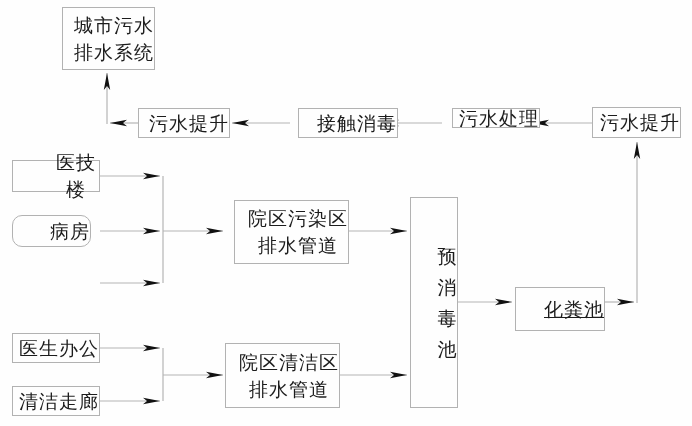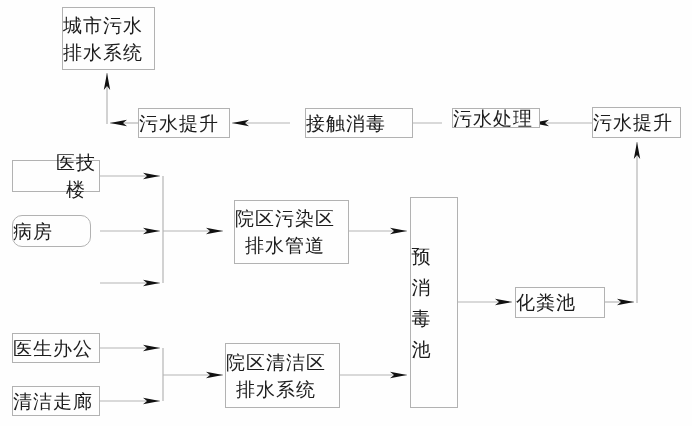--- a/index.html
+++ b/index.html
@@ -23,21 +23,21 @@
     height: 426px;
   }
   .node {
     position: absolute;
     box-sizing: border-box;
     border: 1px solid #b2b2b2;
     background: #fefefe;
     color: #1c1c1c;
     display: flex;
     align-items: center;
-    justify-content: flex-start;
+    justify-content: flex-end;
     text-align: center;
     font-size: 19px;
   }
   .node .lbl {
     white-space: pre-line;
     line-height: 27px;
     letter-spacing: 1px;
   }
   .node.vertical .lbl {
     width: 20px;
@@ -92,21 +92,21 @@
 
   <div class="node" style="left:62px; top:7px; width:93px; height:63px;">
     <span class="lbl">城市污水
 排水系统</span>
   </div>
 
   <div class="node" style="left:138px; top:108px; width:92px; height:30px;">
     <span class="lbl">污水提升</span>
   </div>
 
-  <div class="node" style="left:305px; top:108px; width:108px; height:30px;">
+  <div class="node" style="left:298px; top:108px; width:100px; height:30px;">
     <span class="lbl">接触消毒</span>
   </div>
 
   <div class="node" style="left:452px; top:108px; width:88px; height:20px;">
     <span class="lbl">污水处理</span>
   </div>
 
   <div class="node" style="left:592px; top:107px; width:89px; height:31px;">
     <span class="lbl">污水提升</span>
   </div>
@@ -120,32 +120,32 @@
   </div>
 
 
   <div class="node" style="left:234px; top:200px; width:115px; height:64px;">
     <span class="lbl">院区污染区
 排水管道</span>
   </div>
 
   <div class="node" style="left:225px; top:343px; width:115px; height:65px;">
     <span class="lbl">院区清洁区
-排水系统</span>
+排水管道</span>
   </div>
 
   <div class="node vertical" style="left:410px; top:197px; width:48px; height:211px;">
     <span class="lbl">预消毒池</span>
   </div>
 
   <div class="node" style="left:12px; top:333px; width:88px; height:30px;">
     <span class="lbl">医生办公</span>
   </div>
 
   <div class="node" style="left:12px; top:386px; width:88px; height:30px;">
     <span class="lbl">清洁走廊</span>
   </div>
 
-  <div class="node" style="left:515px; top:287px; width:90px; height:31px;">
+  <div class="node" style="left:515px; top:287px; width:90px; height:44px;text-decoration:underline;">
     <span class="lbl">化粪池</span>
   </div>
 
 </div>
 
 </body></html>

